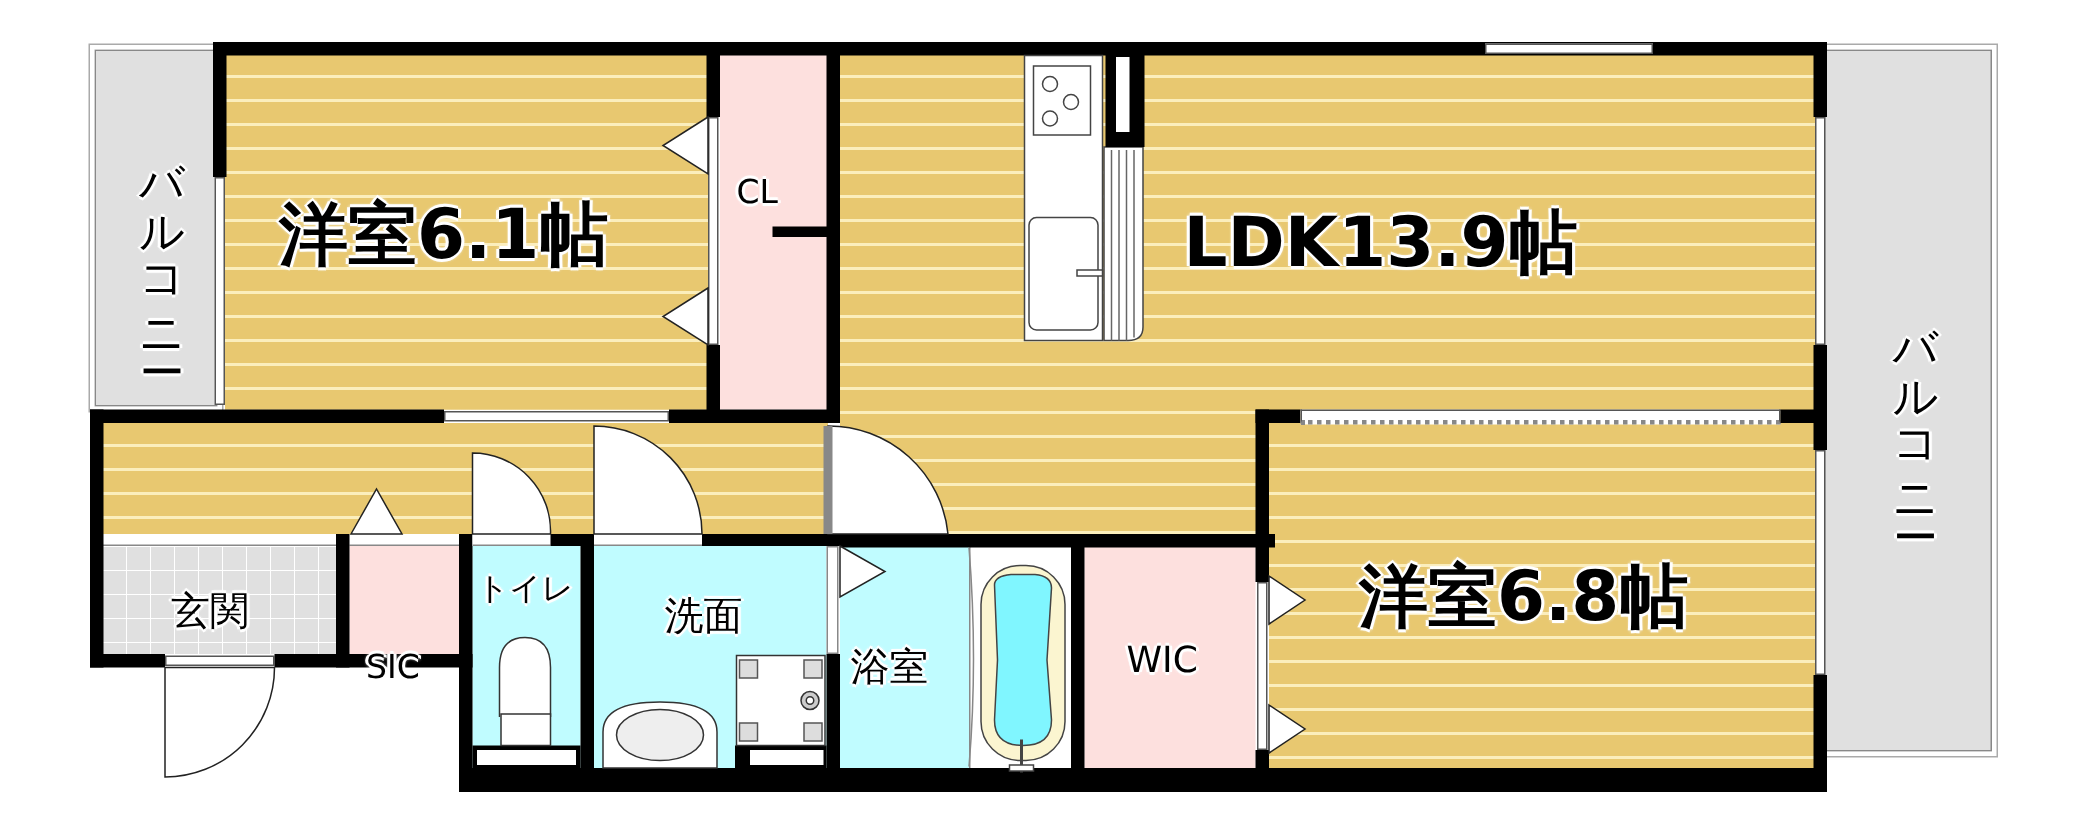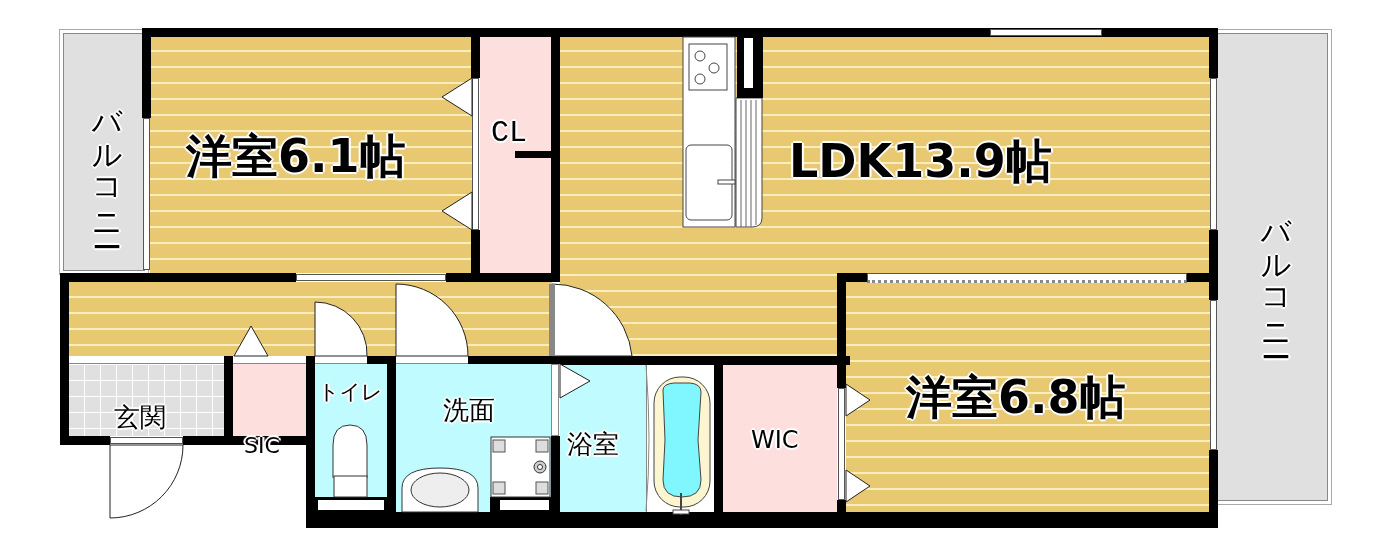--- a/index.html
+++ b/index.html
@@ -181,21 +181,21 @@
     <rect x="654" y="377" width="56" height="130" rx="26" fill="#fbf5d0" stroke="#444"></rect>
     <path d="M663 390 Q663 384 674 383 L690 383 Q701 384 701 392 L698 440 L701 480 Q701 497 682 497 Q663 497 663 480 L665 440 Z" fill="#80f6ff" stroke="#444"></path>
     <line x1="681" y1="493" x2="681" y2="515" stroke="#444" stroke-width="2"></line>
     <rect x="673" y="510" width="16" height="4" fill="#fff" stroke="#444"></rect>
   </g>
 
   <path d="M646 365 Q652 440 646 511" fill="none" stroke="#888"></path>
 </svg>
 
 <div class="label" style="left:186px; top:126px; font-size:46px; font-weight:bold;">洋室6.1帖</div>
-<div class="label" style="left:491px; top:116px; font-size:30px;font-family:Liberation Mono, monospace;">CL</div>
+<div class="label" style="left:491px; top:116px; font-size:22px;">CL</div>
 <div class="label" style="left:789px; top:131px; font-size:46px; font-weight:bold;">LDK13.9帖</div>
 <div class="label" style="left:906px; top:367px; font-size:46px; font-weight:bold;">洋室6.8帖</div>
-<div class="label" style="left:114px; top:400px; font-size:26px;">玄関</div>
+<div class="label" style="left:114px; top:390px; font-size:26px;">玄関</div>
 <div class="label" style="left:244px; top:389px; font-size:22px;margin-top:44px;">SIC</div>
 <div class="label" style="left:318px; top:378px; font-size:21px;">トイレ</div>
 <div class="label" style="left:443px; top:393px; font-size:26px;">洗面</div>
 <div class="label" style="left:567px; top:427px; font-size:26px;">浴室</div>
 <div class="label" style="left:751px; top:426px; font-size:24px;">WIC</div>
 
 </body></html>

